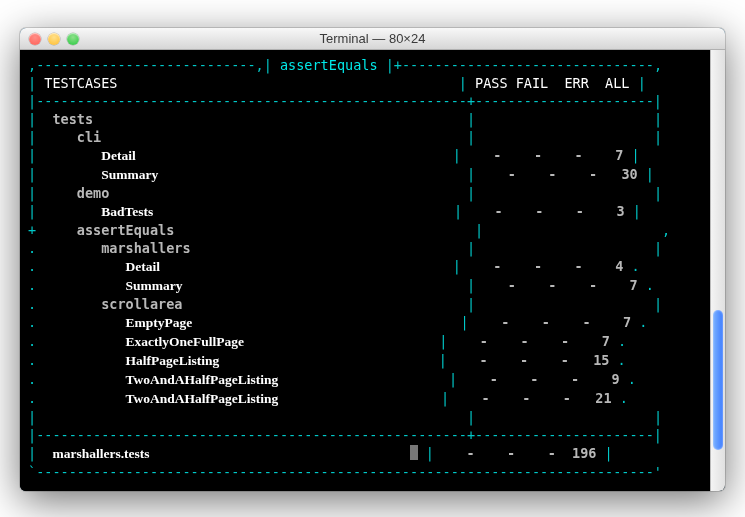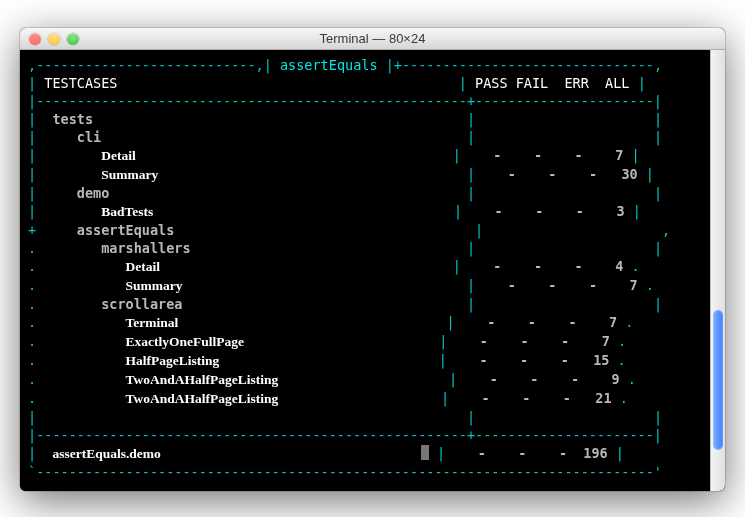--- a/index.html
+++ b/index.html
@@ -109,26 +109,26 @@
 <span class="pipe">|</span>     <span class="dim">cli</span>                                             <span class="pipe">|</span><span class="dim">                      </span><span class="pipe">|</span>
 <span class="pipe">|</span>        <span class="bold">Detail</span>                                       <span class="pipe">|</span><span class="dim">    -    -    -    7 </span><span class="pipe">|</span>
 <span class="pipe">|</span>        <span class="bold">Summary</span>                                      <span class="pipe">|</span><span class="dim">    -    -    -   30 </span><span class="pipe">|</span>
 <span class="pipe">|</span>     <span class="dim">demo</span>                                            <span class="pipe">|</span><span class="dim">                      </span><span class="pipe">|</span>
 <span class="pipe">|</span>        <span class="bold">BadTests</span>                                     <span class="pipe">|</span><span class="dim">    -    -    -    3 </span><span class="pipe">|</span>
 <span class="pipe">+</span>     <span class="dim">assertEquals</span>                                     <span class="pipe">|</span><span class="dim">                      </span><span class="pipe">,</span>
 <span class="pipe">.</span>        <span class="dim">marshallers</span>                                  <span class="pipe">|</span><span class="dim">                      </span><span class="pipe">|</span>
 <span class="pipe">.</span>           <span class="bold">Detail</span>                                    <span class="pipe">|</span><span class="dim">    -    -    -    4 </span><span class="pipe">.</span>
 <span class="pipe">.</span>           <span class="bold">Summary</span>                                   <span class="pipe">|</span><span class="dim">    -    -    -    7 </span><span class="pipe">.</span>
 <span class="pipe">.</span>        <span class="dim">scrollarea</span>                                   <span class="pipe">|</span><span class="dim">                      </span><span class="pipe">|</span>
-<span class="pipe">.</span>           <span class="bold">Terminal</span>                                 <span class="pipe">|</span><span class="dim">    -    -    -    7 </span><span class="pipe">.</span>
+<span class="pipe">.</span>           <span class="bold">EmptyPage</span>                                 <span class="pipe">|</span><span class="dim">    -    -    -    7 </span><span class="pipe">.</span>
 <span class="pipe">.</span>           <span class="bold">ExactlyOneFullPage</span>                        <span class="pipe">|</span><span class="dim">    -    -    -    7 </span><span class="pipe">.</span>
 <span class="pipe">.</span>           <span class="bold">HalfPageListing</span>                           <span class="pipe">|</span><span class="dim">    -    -    -   15 </span><span class="pipe">.</span>
 <span class="pipe">.</span>           <span class="bold">TwoAndAHalfPageListing</span>                     <span class="pipe">|</span><span class="dim">    -    -    -    9 </span><span class="pipe">.</span>
 <span class="pipe">.</span>           <span class="bold">TwoAndAHalfPageListing</span>                    <span class="pipe">|</span><span class="dim">    -    -    -   21 </span><span class="pipe">.</span>
 <span class="pipe">|</span>                                                     <span class="pipe">|</span>                      <span class="pipe">|</span>
 <span class="pipe">|-----------------------------------------------------+----------------------|</span>
-<span class="pipe">|</span>  <span class="bold">assertEquals.demo</span>                                <span class="caret"></span> <span class="pipe">|</span><span class="dim">    -    -    -  196 </span><span class="pipe">|</span>
+<span class="pipe">|</span>  <span class="bold">marshallers.tests</span>                                <span class="caret"></span> <span class="pipe">|</span><span class="dim">    -    -    -  196 </span><span class="pipe">|</span>
 <span class="pipe">`----------------------------------------------------------------------------'</span></div>
     <div class="scroll">
       <div class="thumb"></div>
     </div>
   </div>
 </div>
 
 </body></html>

